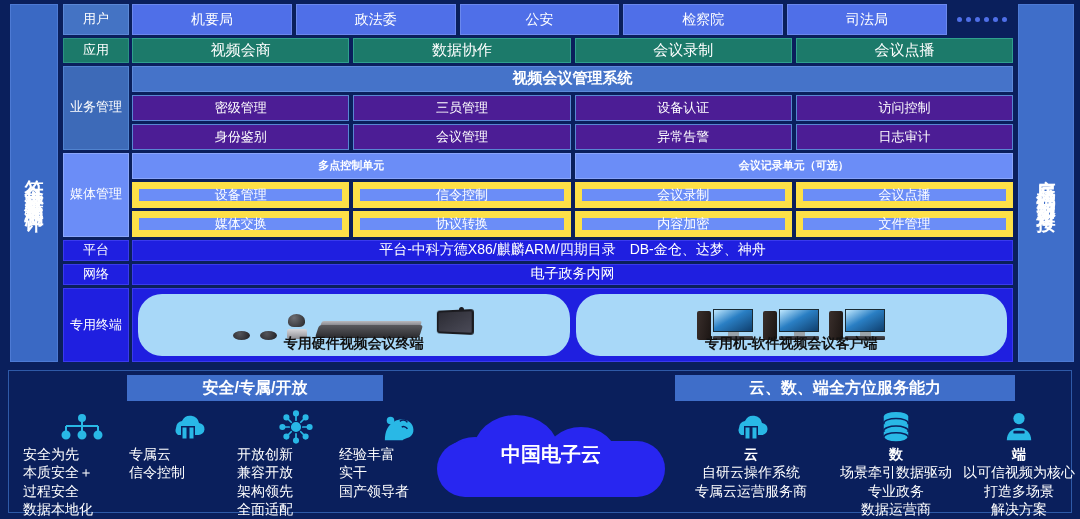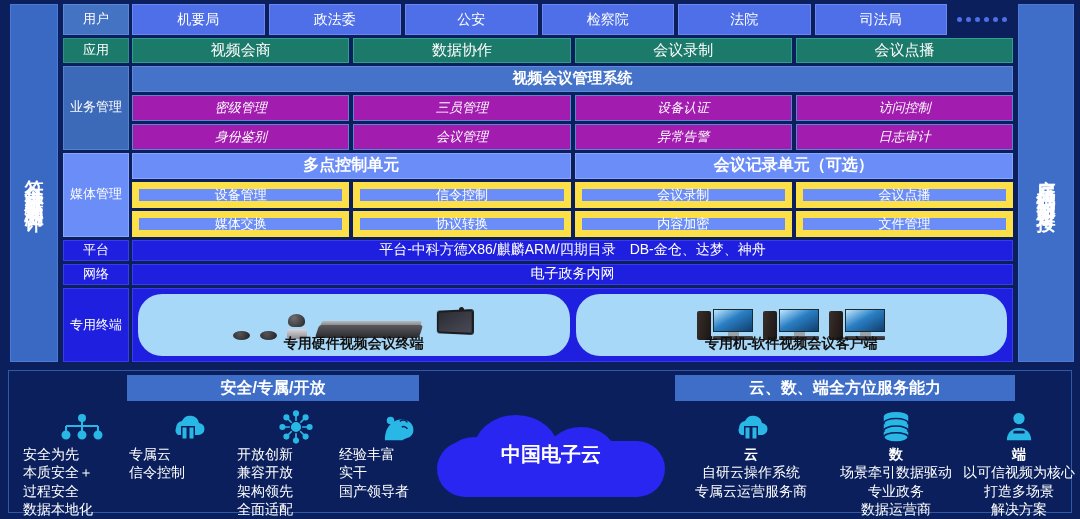--- a/index.html
+++ b/index.html
@@ -64,33 +64,33 @@
   .r-biz { height: 84px; }
   .r-biz .rowlabel { background: #3d6ab8; border: 1px solid #5183cf; }
   .stack { flex: 1 1 auto; display: flex; flex-direction: column; gap: 3px; }
   .band {
     height: 26px; background: #4573c9; border: 1px solid #5d8ada;
     display: flex; align-items: center; justify-content: center;
     font-size: 15px; font-weight: bold;
   }
   .subrow { display: flex; gap: 4px; height: 26px; }
   .sub {
-    flex: 1 1 0; background: #a21caf; border: 1px solid #5886d2;
-    display: flex; align-items: center; justify-content: center; font-size: 13px; font-style: italic;
+    flex: 1 1 0; background: #4c1d95; border: 1px solid #5886d2;
+    display: flex; align-items: center; justify-content: center; font-size: 13px;
   }
 
   
   .r-media { height: 84px; }
   .r-media .rowlabel { background: #6b8df7; border: 1px solid #8aa6fa; }
   .mediastack { flex: 1 1 auto; display: flex; flex-direction: column; gap: 3px; }
   .mband { display: flex; gap: 4px; height: 26px; }
   .mband .bandcell {
     flex: 1 1 0; background: #6b8df7; border: 1px solid #89a5fb;
     display: flex; align-items: center; justify-content: center;
-    font-size: 16px; font-weight: bold;
+    font-size: 11px; font-weight: bold;
   }
   .msub { display: flex; gap: 4px; height: 26px; }
   .msub .sub2 {
     flex: 1 1 0; background: #6b8df7; border: 7px solid #fde047;
     display: flex; align-items: center; justify-content: center; font-size: 13px;
   }
 
   
   .r-plat, .r-net { height: 26px; }
   .r-plat .rowlabel, .r-net .rowlabel { background: #1f1fe0; border: 1px solid #3a3aee; font-size: 13px; }
@@ -134,21 +134,21 @@
   .bottom {
     position: absolute; left: 8px; top: 370px; width: 1064px; height: 143px;
     border: 1px solid #2f5aa8; background: #0a1f5c;
   }
   .bheads { position: relative; height: 30px; }
   .bhead {
     position: absolute; top: 4px; height: 26px; background: #3f6ec9;
     display: flex; align-items: center; justify-content: center;
     font-size: 16px; font-weight: bold; color: #ffffff;
   }
-  .bhead.left { left: 118px; width: 292px; }
+  .bhead.left { left: 118px; width: 256px; }
   .bhead.right { left: 666px; width: 340px; }
 
   .features { position: relative; height: 110px; }
   .feat { position: absolute; top: 8px; width: 118px; }
   .feat .ficon { height: 36px; display: flex; align-items: center; justify-content: center; }
   .feat .ftext { font-size: 14px; line-height: 1.32; color: #ffffff; }
   .feat .ftitle { font-weight: bold; }
   .feat.center-title .ftext { text-align: center; }
 
   .cloudlogo {
@@ -177,21 +177,20 @@
 
     <div class="grid">
 
       <div class="row r-user">
         <div class="rowlabel">用户</div>
         <div class="rowbody">
           <div class="cell-user">机要局</div>
           <div class="cell-user">政法委</div>
           <div class="cell-user">公安</div>
           <div class="cell-user">检察院</div>
-          <div class="cell-user">法院</div>
           <div class="cell-user">司法局</div>
           <div class="dots">
             <i></i>
               <i></i>
               <i></i>
               <i></i>
               <i></i>
               <i></i>
           </div>
         </div>

